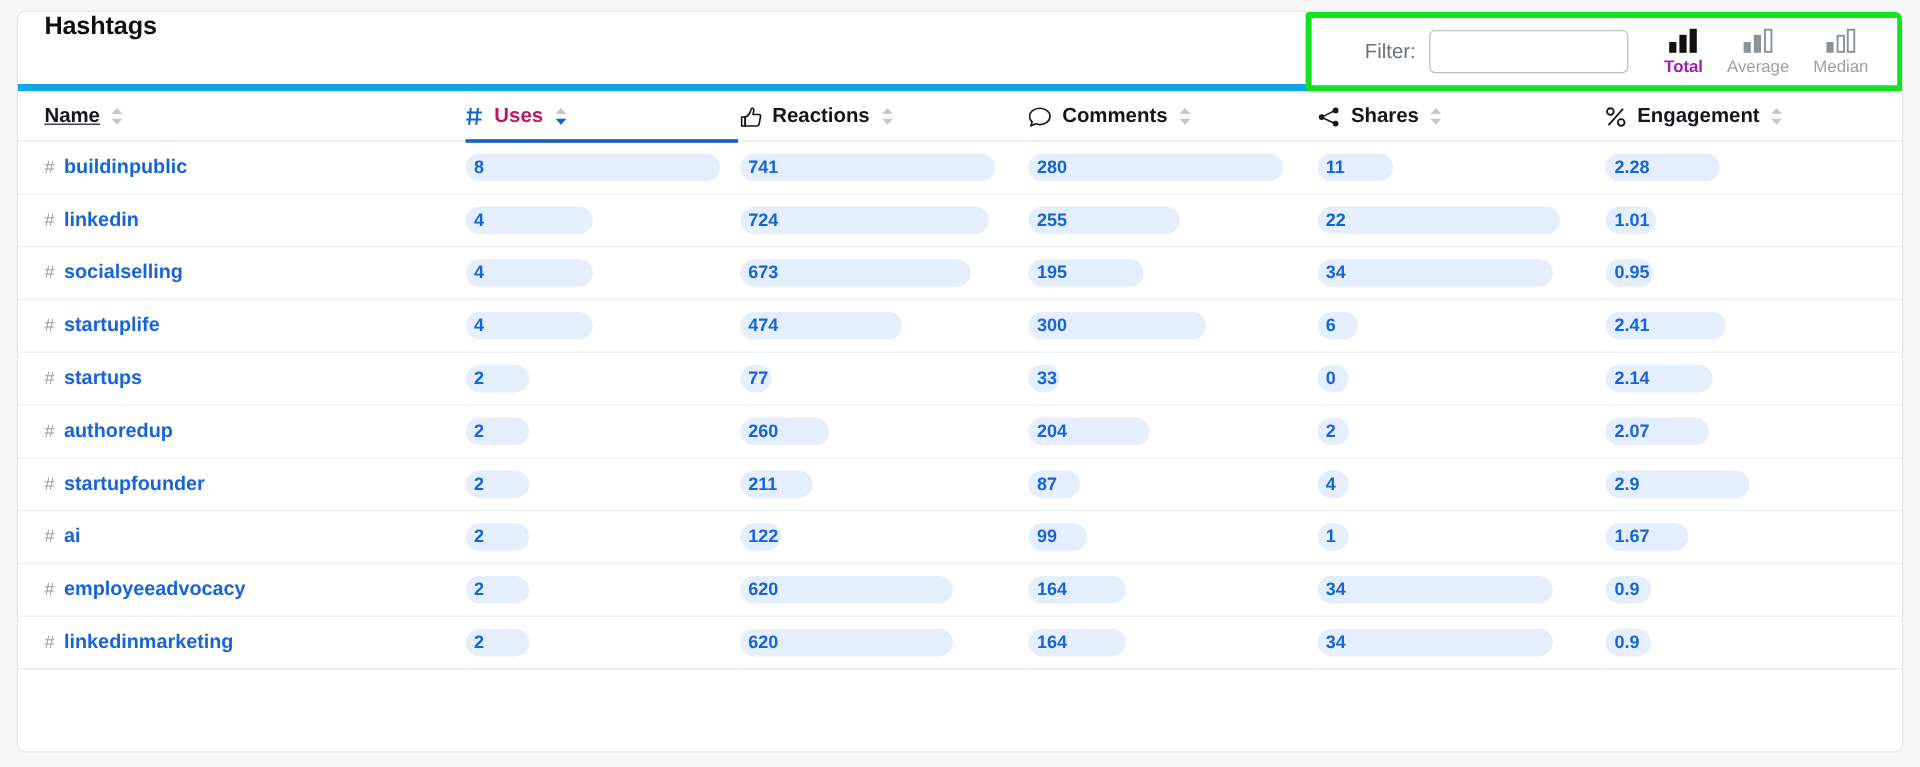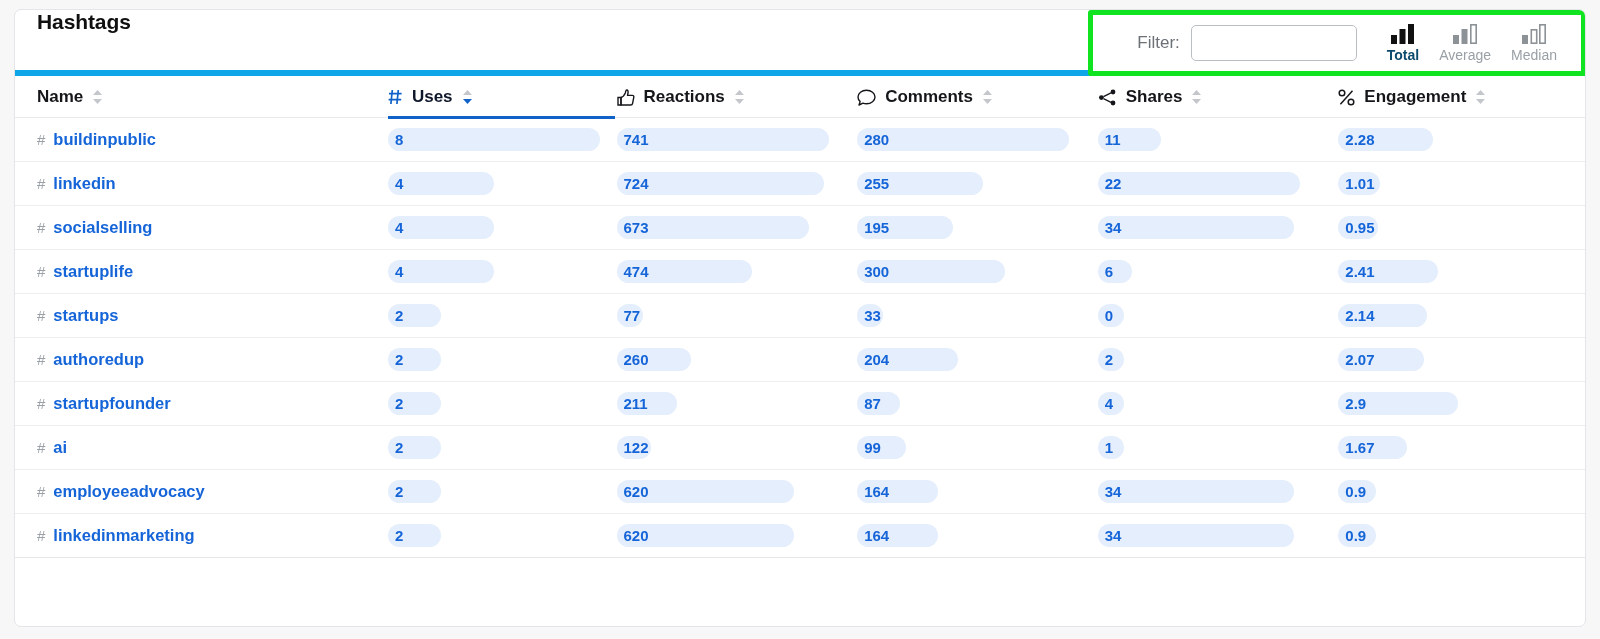--- a/index.html
+++ b/index.html
@@ -97,37 +97,37 @@
 
   .agg-group { display: flex; align-items: flex-end; gap: 20px; padding-left: 8px; }
   .agg-item {
     display: flex;
     flex-direction: column;
     align-items: center;
     gap: 2px;
     cursor: pointer;
   }
   .agg-label { font-size: 14px; color: #9aa0a6; }
-  .agg-item.active .agg-label { color: #0c4a6e; font-weight: bold; }
+  .agg-item.active .agg-label { color: #a21caf; font-weight: bold; }
   .agg-icon { height: 22px; display: block; }
 
   
   table { width: 100%; border-collapse: collapse; table-layout: fixed; }
   thead th {
     text-align: left;
     font-size: 17px;
     font-weight: bold;
     color: #14161a;
     padding: 11px 0 10px 0;
     vertical-align: middle;
     border-bottom: 1px solid #e9eaec;
     position: relative;
   }
-  thead th.col-name { padding-left: 22px; }
-  thead th.active-col { color: #0f172a; }
+  thead th.col-name { padding-left: 22px; text-decoration: underline; }
+  thead th.active-col { color: #be185d; }
   thead th.active-col:after {
     content: "";
     position: absolute;
     left: 0; right: 2px; bottom: -2px;
     height: 3px;
     background: #1062c9;
   }
   .th-inner { display: flex; align-items: center; gap: 9px; }
   .th-icon { display: inline-flex; align-items: center; }
   .sort-arrows { display: inline-flex; flex-direction: column; gap: 2px; line-height: 0; }

